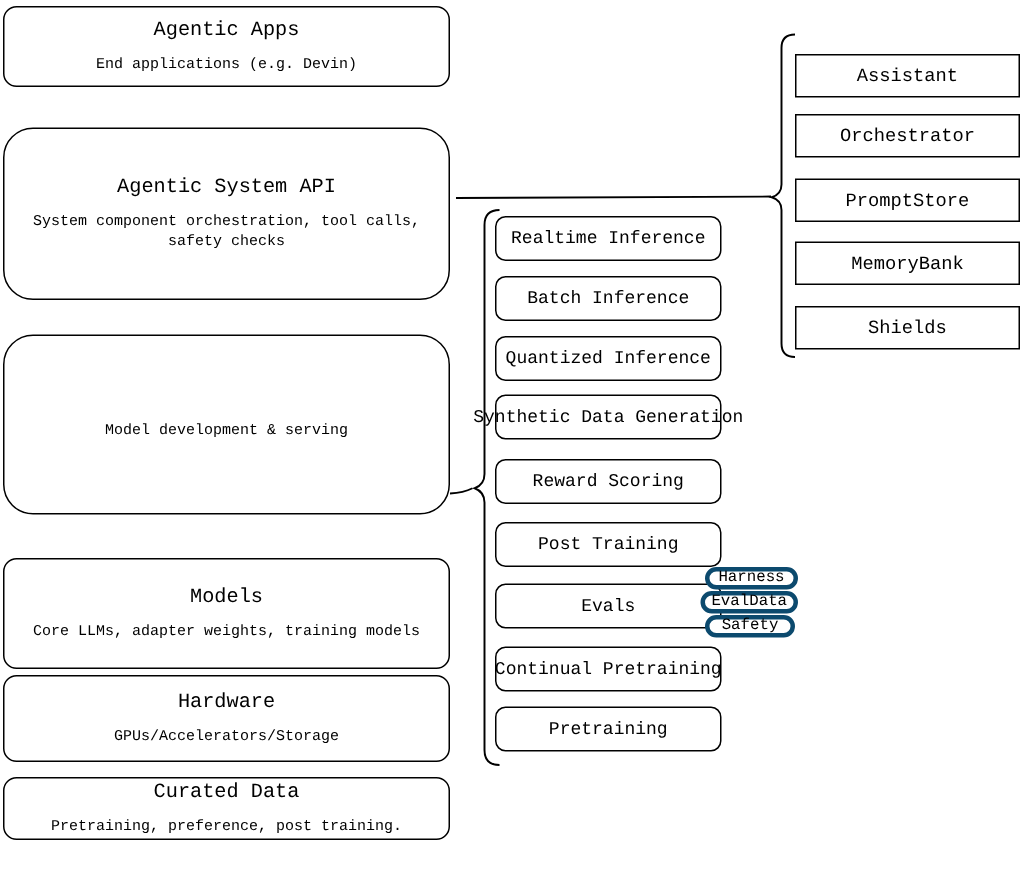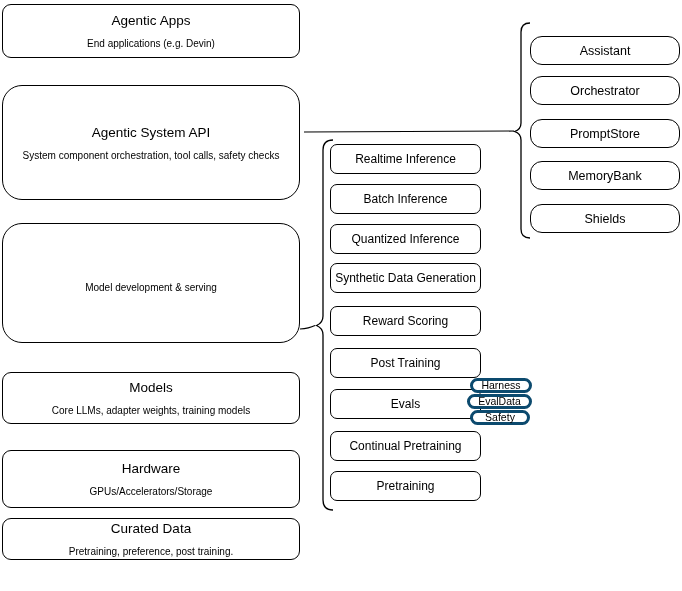--- a/index.html
+++ b/index.html
@@ -1,21 +1,21 @@
 <!DOCTYPE html>
 <html><head>
 <meta charset="utf-8">
 <style>
   html, body { margin: 0; padding: 0; background: #ffffff; }
   .canvas {
     position: relative;
     width: 682px;
     height: 591px;
     background: #ffffff;
-    font-family: Liberation Sans, sans-serif;
+    font-family: Liberation Mono, monospace;
     color: #000000;
     overflow: hidden;
   }
   .node {
     position: absolute;
     box-sizing: border-box;
     background: #ffffff;
     border: 1px solid #000000;
     display: flex;
     flex-direction: column;
@@ -29,21 +29,21 @@
   .r18 { border-radius: 20px; }
   .ltitle { font-size: 13.5px; line-height: 17px; }
   .lsub   { font-size: 10px; line-height: 13px; margin-top: 8px; }
   .mbox {
     left: 330px; width: 151px; height: 30px;
     border-radius: 7px;
     font-size: 12px; white-space: nowrap;
   }
   .rbox {
     left: 530px; width: 150px; height: 29px;
-    border-radius: 12px;
+    border-radius: 0;
     font-size: 12.5px; white-space: nowrap;
   }
   .pill {
     position: absolute;
     box-sizing: border-box;
     background: #ffffff;
     border: 3px solid #0c4a6e;
     border-radius: 999px;
     font-size: 10.5px;
     line-height: 13px;
@@ -83,21 +83,21 @@
 
   <div class="node lbox r18" style="top:85px;height:115px">
     <div class="ltitle">Agentic System API</div>
     <div class="lsub">System component orchestration, tool calls, safety checks</div>
   </div>
 
   <div class="node lbox r18" style="top:223px;height:120px">
     <div class="lsub">Model development &amp; serving</div>
   </div>
 
-  <div class="node lbox r8" style="top:372px;height:52px">
+  <div class="node lbox r8" style="top:372px;height:74px">
     <div class="ltitle">Models</div>
     <div class="lsub">Core LLMs, adapter weights, training models</div>
   </div>
 
   <div class="node lbox r8" style="top:450px;height:58px">
     <div class="ltitle">Hardware</div>
     <div class="lsub">GPUs/Accelerators/Storage</div>
   </div>
 
   <div class="node lbox r8" style="top:518px;height:42px">

